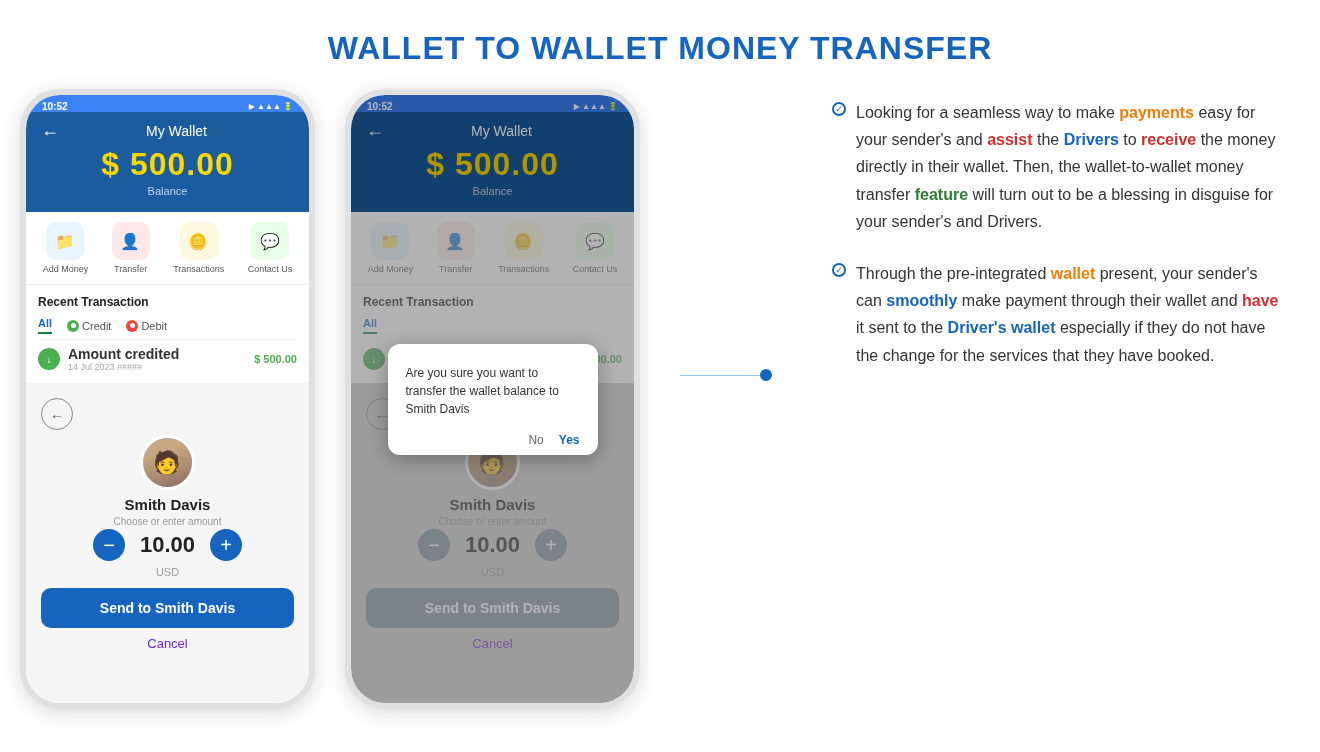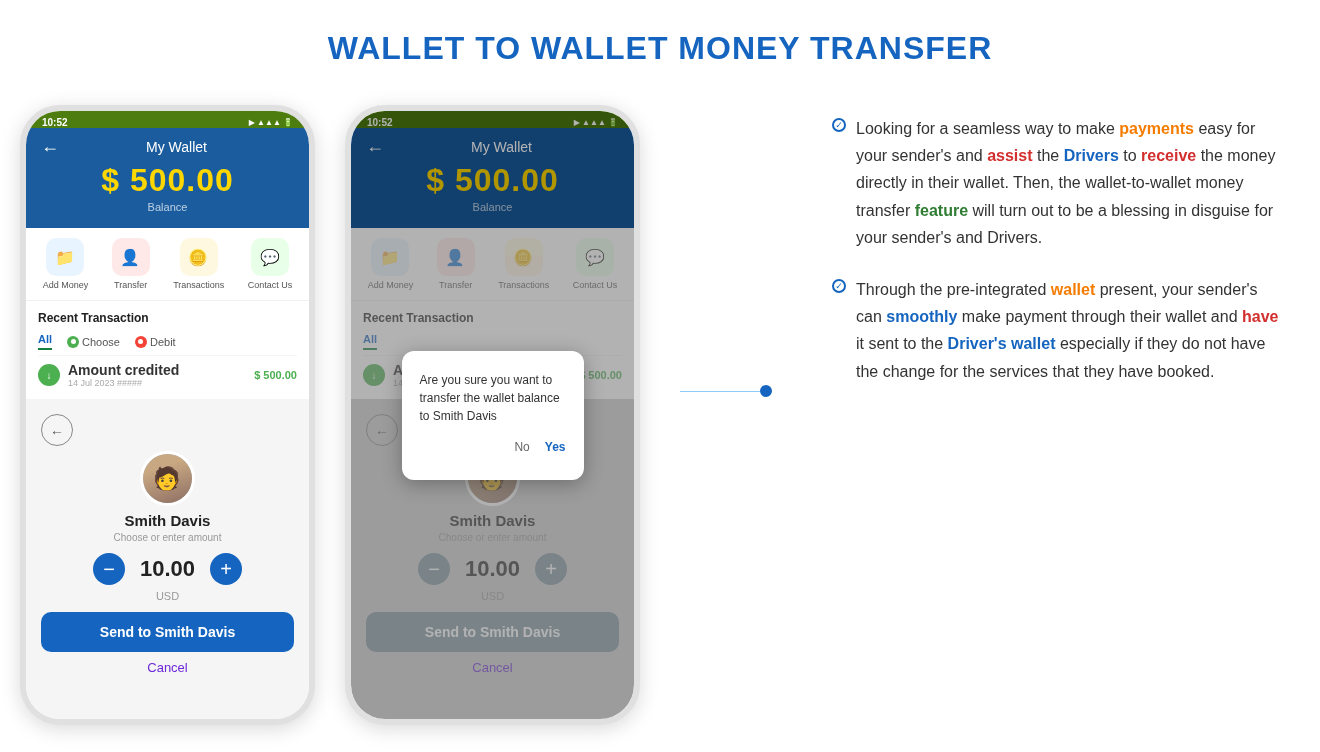--- a/index.html
+++ b/index.html
@@ -13,21 +13,21 @@
       align-items: center;
       padding: 30px 20px;
     }
 
     .page-title {
       font-size: 32px;
       font-weight: 900;
       color: #1565C0;
       letter-spacing: 1px;
       text-transform: uppercase;
-      margin-bottom: 38px;
+      margin-bottom: 22px;
       text-align: center;
     }
 
     .main-content {
       display: flex;
       align-items: flex-start;
       gap: 40px;
       width: 100%;
       max-width: 1280px;
     }
@@ -295,21 +295,21 @@
     .recipient-name {
       font-size: 15px;
       font-weight: 700;
       color: #222;
       margin-bottom: 3px;
     }
 
     .amount-hint {
       font-size: 10px;
       color: #999;
-      margin-bottom: 10px;
+      margin-bottom: 2px;
     }
 
     .amount-row {
       display: flex;
       align-items: center;
       gap: 15px;
       margin-bottom: 5px;
     }
 
     .amt-btn {
@@ -375,22 +375,22 @@
       display: flex;
       align-items: center;
       justify-content: center;
       z-index: 10;
       border-radius: 34px;
     }
 
     .dialog-box {
       background: white;
       border-radius: 12px;
-      padding: 20px 18px 26px;
-      width: 182px;
+      padding: 20px 18px 8px;
+      width: 210px;
       box-shadow: 0 4px 20px rgba(0,0,0,0.3);
     }
 
     .dialog-text {
       font-size: 12px;
       color: #333;
       margin-bottom: 15px;
       line-height: 1.5;
     }
 
@@ -438,21 +438,21 @@
     .desc-text .highlight-blue { color: #1565C0; font-weight: 600; }
     .desc-text .highlight-red { color: #d32f2f; font-weight: 600; }
     .desc-text .highlight-green { color: #2e7d32; font-weight: 600; }
 
     
     .phone-top {
       display: flex;
       justify-content: space-between;
       align-items: center;
       padding: 6px 16px 0;
-      background: #4d7c0f;
+      background: #3b82f6;
     }
 
     .top-time { font-size: 10px; color: white; font-weight: 700; }
     .top-status { display: flex; align-items: center; gap: 3px; font-size: 8px; color: white; }
   </style>
 </head>
 <body>
 
 <h1 class="page-title">WALLET TO WALLET MONEY TRANSFER</h1>
 
@@ -497,21 +497,21 @@
       </div>
 
       <div class="recent-section">
         <div class="recent-title">Recent Transaction</div>
         <div class="filter-tabs">
           <span class="filter-tab active">All</span>
           <div class="filter-credit">
             <div class="dot-green">
                 <div class="dot-inner"></div>
               </div>
-            <span>Choose</span>
+            <span>Credit</span>
           </div>
           <div class="filter-debit">
             <div class="dot-red">
                 <div class="dot-inner"></div>
               </div>
             <span>Debit</span>
           </div>
         </div>
         <div class="transaction-row">
           <div class="trans-icon-wrap">↓</div>

